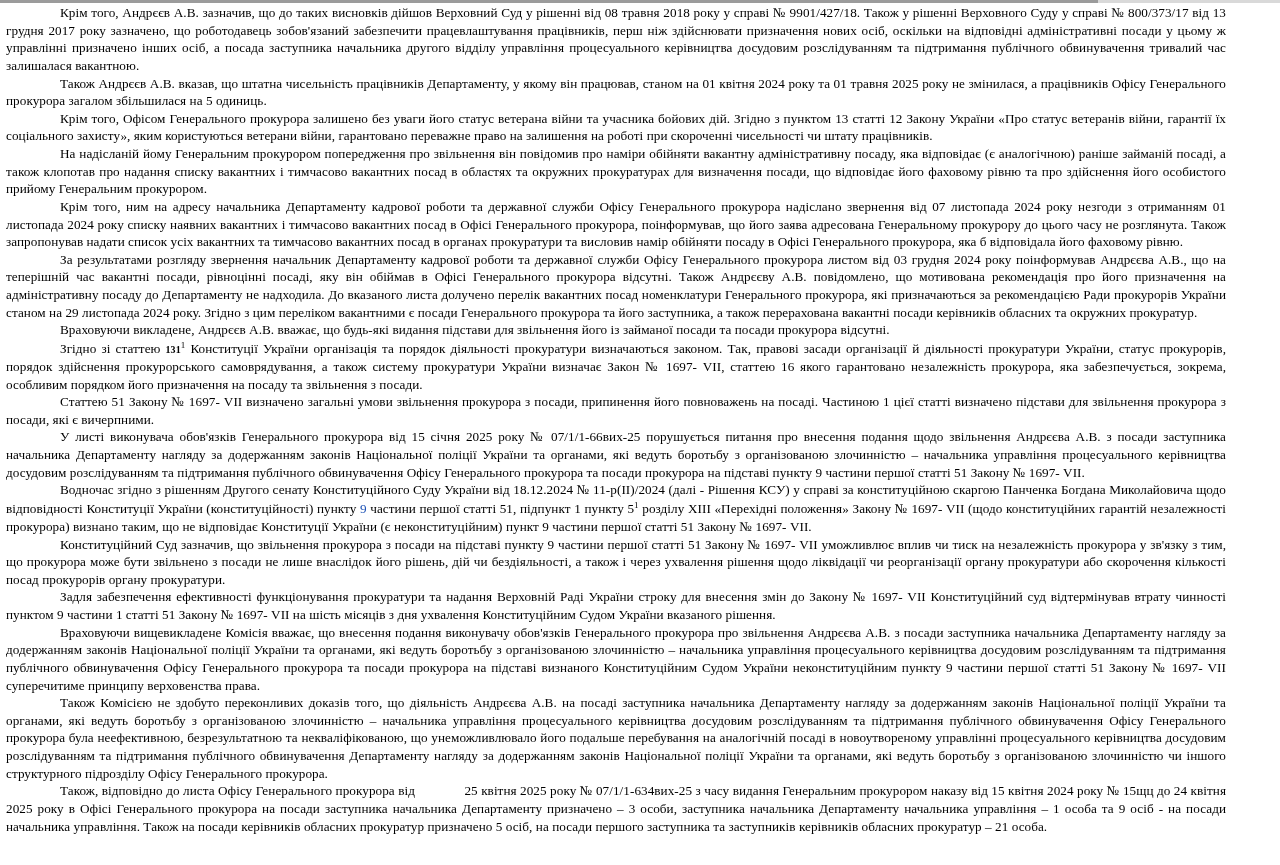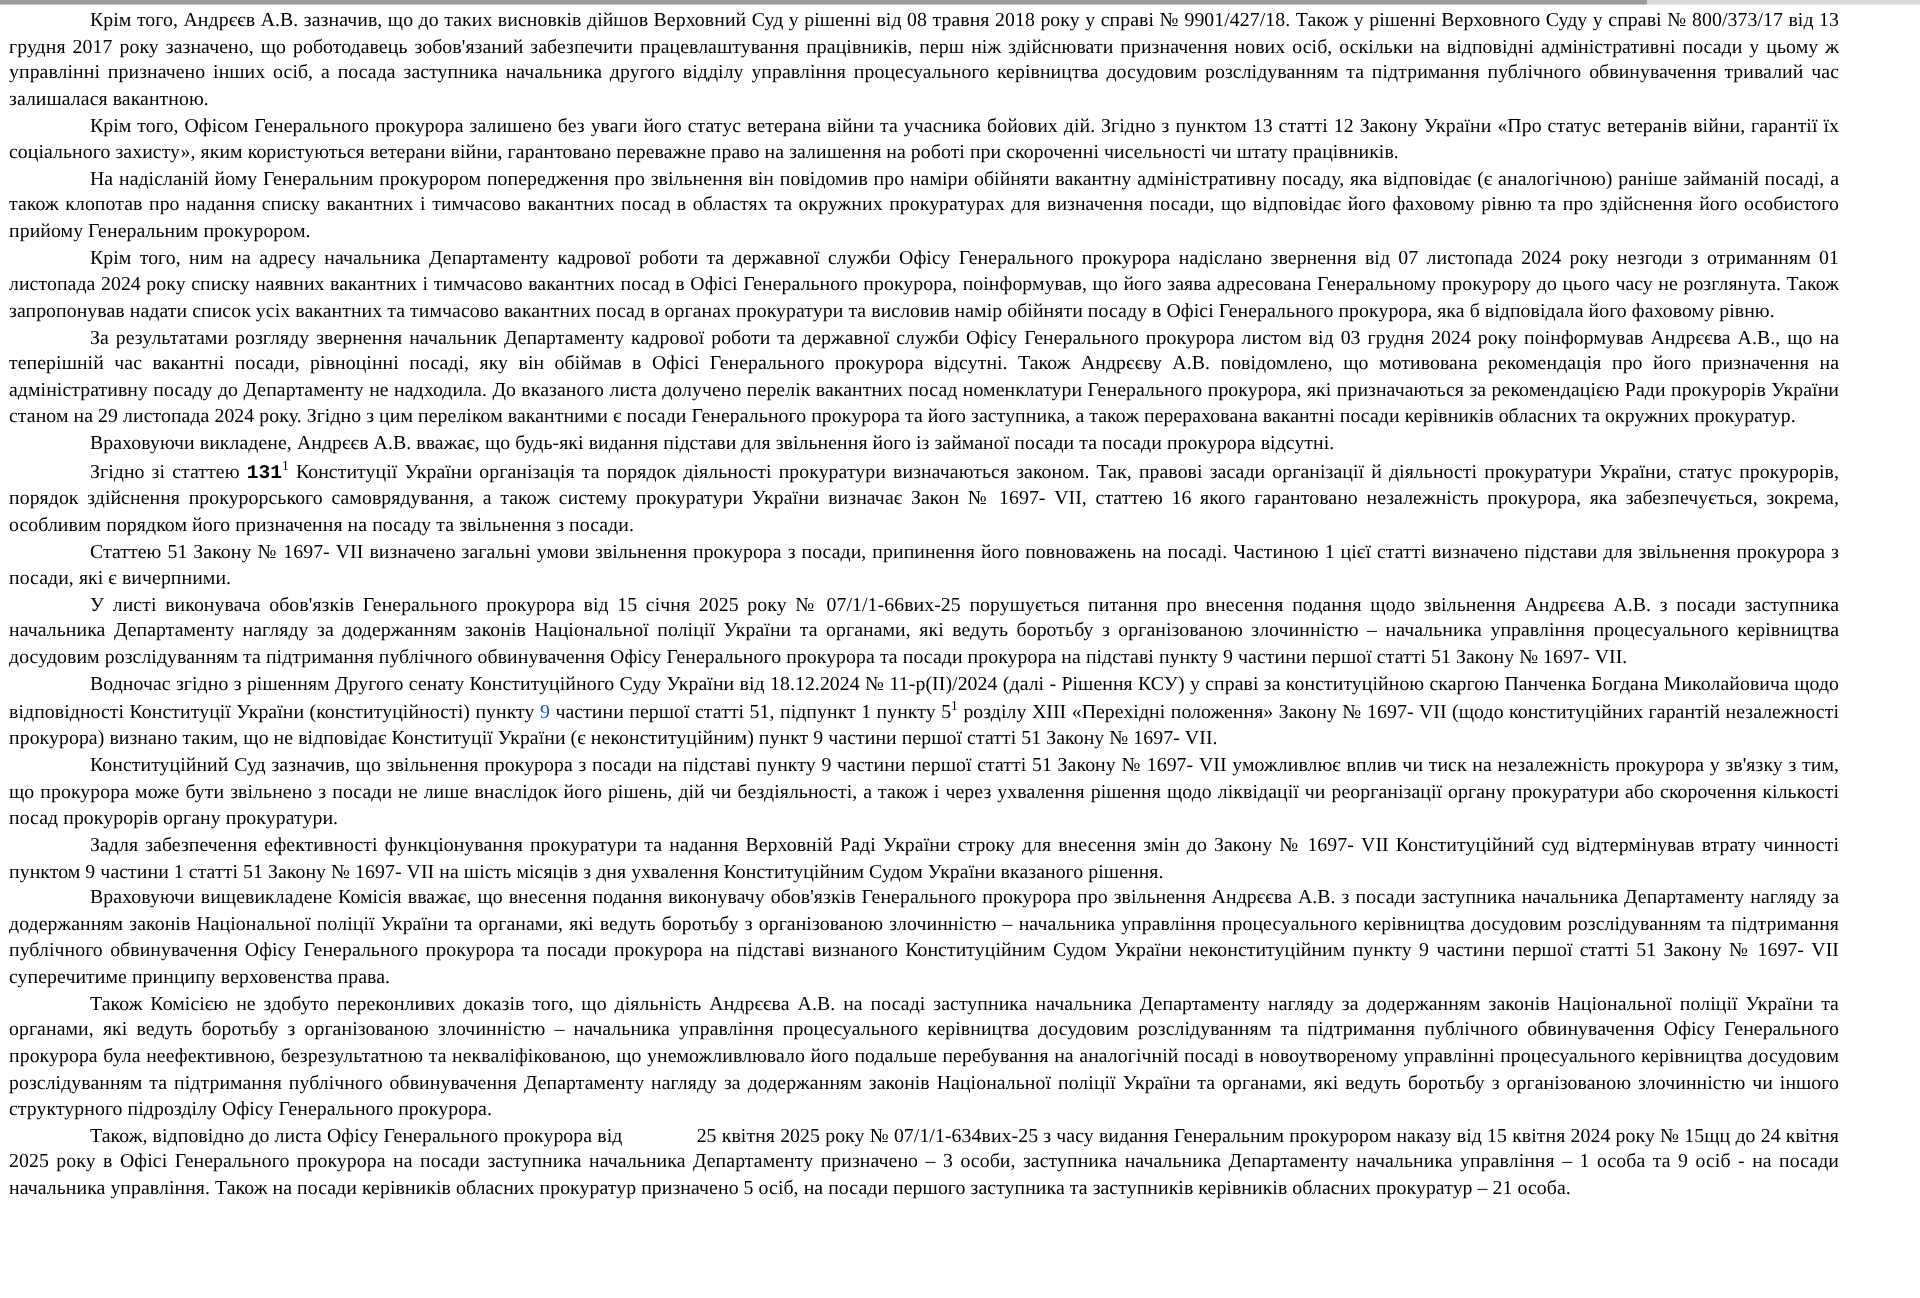--- a/index.html
+++ b/index.html
@@ -50,35 +50,35 @@
   }
   .scrollbar-thumb {
     position: absolute;
     top: 0;
     left: 0;
     width: 1098px;
     height: 3px;
     background: #9b9b9b;
   }
   .bigstyle {
-    font-size: 13px;
+    font-size: 10px;
     font-weight: bold;
-    font-family: Liberation Mono, monospace;
   }
 </style>
 </head>
 <body>
 
 <div class="page">
 
   <div class="scrollbar-top">
     <div class="scrollbar-thumb"></div>
   </div>
 
   <p class="para">Крім того, Андрєєв А.В. зазначив, що до таких висновків дійшов Верховний Суд у рішенні від 08 травня 2018 року у справі № 9901/427/18. Також у рішенні Верховного Суду у справі № 800/373/17 від 13 грудня 2017 року зазначено, що роботодавець зобов'язаний забезпечити працевлаштування працівників, перш ніж здійснювати призначення нових осіб, оскільки на відповідні адміністративні посади у цьому ж управлінні призначено інших осіб, а посада заступника начальника другого відділу управління процесуального керівництва досудовим розслідуванням та підтримання публічного обвинувачення тривалий час залишалася вакантною.</p>
+  <p class="para">Також Андрєєв А.В. вказав, що штатна чисельність працівників Департаменту, у якому він працював, станом на 01 квітня 2024 року та 01 травня 2025 року не змінилася, а працівників Офісу Генерального прокурора загалом збільшилася на 5 одиниць.</p>
   <p class="para">Крім того, Офісом Генерального прокурора залишено без уваги його статус ветерана війни та учасника бойових дій. Згідно з пунктом 13 статті 12 Закону України «Про статус ветеранів війни, гарантії їх соціального захисту», яким користуються ветерани війни, гарантовано переважне право на залишення на роботі при скороченні чисельності чи штату працівників.</p>
   <p class="para">На надісланій йому Генеральним прокурором попередження про звільнення він повідомив про наміри обійняти вакантну адміністративну посаду, яка відповідає (є аналогічною) раніше займаній посаді, а також клопотав про надання списку вакантних і тимчасово вакантних посад в областях та окружних прокуратурах для визначення посади, що відповідає його фаховому рівню та про здійснення його особистого прийому Генеральним прокурором.</p>
   <p class="para">Крім того, ним на адресу начальника Департаменту кадрової роботи та державної служби Офісу Генерального прокурора надіслано звернення від        07 листопада 2024 року незгоди з отриманням 01 листопада 2024 року списку наявних вакантних і тимчасово вакантних посад в Офісі Генерального прокурора, поінформував, що його заява адресована Генеральному прокурору до цього часу не розглянута. Також запропонував надати список усіх вакантних та тимчасово вакантних посад в органах прокуратури та висловив намір обійняти посаду в Офісі Генерального прокурора, яка б відповідала його фаховому рівню.</p>
   <p class="para">За результатами розгляду звернення начальник Департаменту кадрової роботи та державної служби Офісу Генерального прокурора листом від        03 грудня 2024 року поінформував Андрєєва А.В., що на теперішній час вакантні посади, рівноцінні посаді, яку він обіймав в Офісі Генерального прокурора відсутні. Також Андрєєву А.В. повідомлено, що мотивована рекомендація про його призначення на адміністративну посаду до Департаменту не надходила. До вказаного листа долучено перелік вакантних посад номенклатури Генерального прокурора, які призначаються за рекомендацією Ради прокурорів України станом на 29 листопада 2024 року. Згідно з цим переліком вакантними є посади Генерального прокурора та його заступника, а також перерахована вакантні посади керівників обласних та окружних прокуратур.</p>
   <p class="para">Враховуючи викладене, Андрєєв А.В. вважає, що будь-які видання підстави для звільнення його із займаної посади та посади прокурора відсутні.</p>
 
   <p class="para">
     <span>Згідно зі статтею </span><span class="bigstyle">131</span><sup class="small">1</sup><span> Конституції України організація та порядок діяльності прокуратури визначаються законом. Так, правові засади організації й діяльності прокуратури України, статус прокурорів, порядок здійснення прокурорського самоврядування, а також систему прокуратури України визначає Закон № 1697- VII, статтею 16 якого гарантовано незалежність прокурора, яка забезпечується, зокрема, особливим порядком його призначення на посаду та звільнення з посади.</span>
   </p>
 

